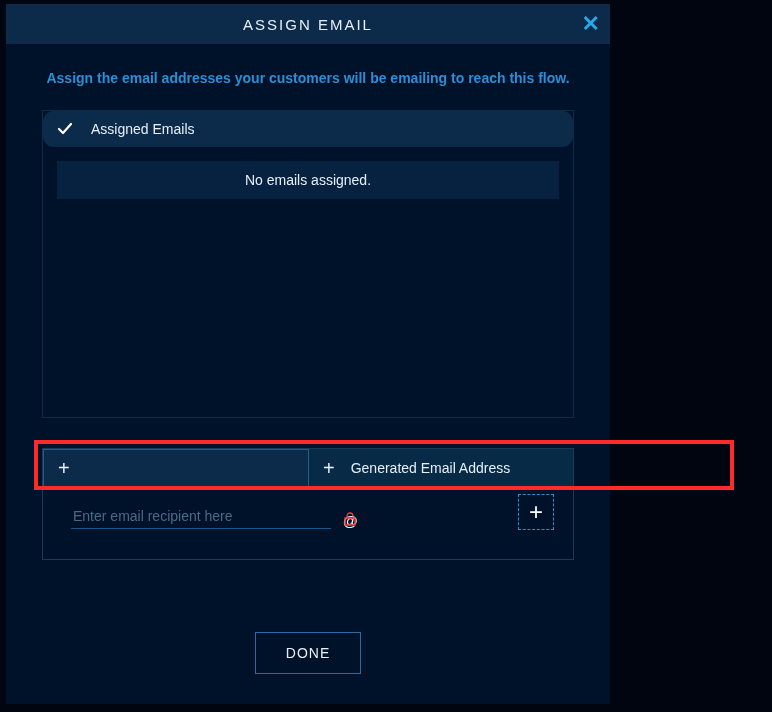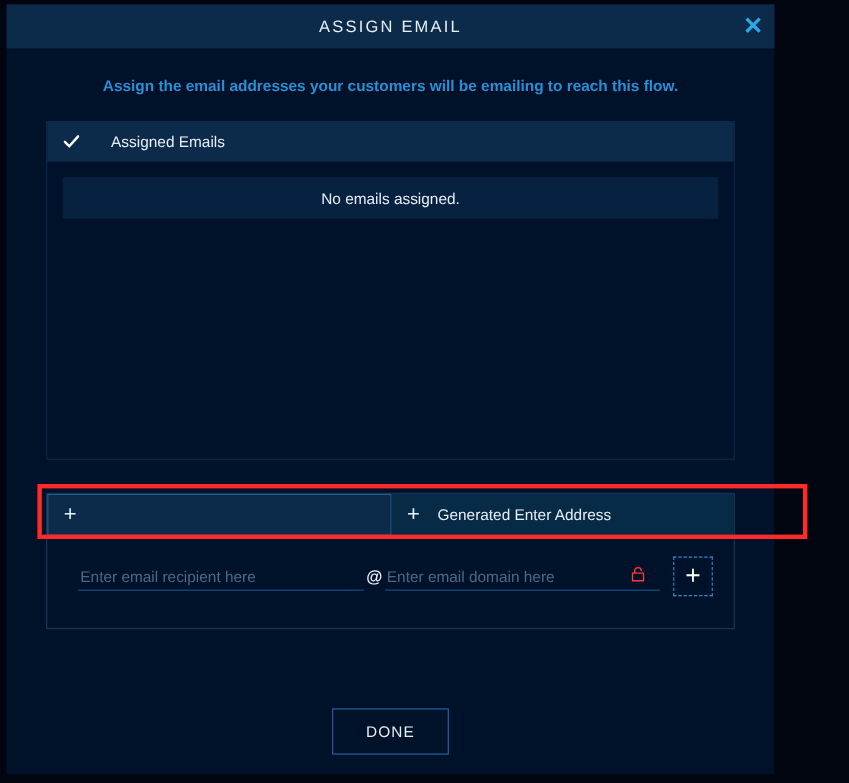--- a/index.html
+++ b/index.html
@@ -9,21 +9,21 @@
     background: #00050f;
     font-family: "Segoe UI", Arial, sans-serif;
     color: #e8eef5;
     overflow: hidden;
     position: relative;
   }
   .dialog {
     position: absolute;
     left: 6px;
     top: 4px;
-    width: 698px;
+    width: 604px;
     height: 700px;
     background: #00112a;
   }
   .titlebar {
     height: 40px;
     background: #0c2b4b;
     display: flex;
     align-items: center;
     justify-content: center;
     position: relative;
@@ -57,22 +57,23 @@
     margin: 24px 36px 0 36px;
     border: 1px solid #0c2b4b;
     background: #001229;
   }
   .assigned-header {
     height: 36px;
     background: #0c2b4b;
     display: flex;
     align-items: center;
     padding-left: 14px;
-    gap: 28px;
-    font-size: 14px;
+    gap: 18px;
+    font-size: 14px;
+    border-radius: 11px;
   }
   .assigned-header .chk svg { display:block; }
   .assigned-body {
     padding: 14px 14px 14px 14px;
     min-height: 270px;
     text-align: right;
   }
   .empty-bar {
     height: 38px;
     background: #062240;
@@ -117,22 +118,23 @@
   .tab:not(.active) {
     background: #072a47;
   }
   .tab .plus {
     font-size: 20px;
     line-height: 1;
     font-weight: 300;
   }
   .inputs-row {
     display: flex;
-    align-items: center;
-    padding: 20px 20px 30px 28px;
+    align-items: flex-end;
+    padding: 8px 20px 30px 28px;
+    gap: 10px;
   }
   .text-input {
     background: transparent;
     border: none;
     border-bottom: 1px solid #16558a;
     color: #e8eef5;
     font-size: 14px;
     padding: 4px 2px;
     outline: none;
     font-family: inherit;
@@ -202,27 +204,26 @@
     </div>
   </div>
 
   <div class="tabs-panel">
     <div class="tabs-row">
       <div class="tab active">
         <span class="plus">+</span>
       </div>
       <div class="tab">
         <span class="plus">+</span>
-        <span>Generated Enter Address</span>
+        <span>Generated Email Address</span>
       </div>
     </div>
     <div class="inputs-row">
       <input class="text-input recipient-input" type="text" placeholder="Enter email recipient here" style="">
       <span class="at-sym">@</span>
-      <input class="text-input domain-input" type="text" placeholder="Enter email domain here" style="">
       <span class="lock-icon">
         <svg width="12" height="14" viewBox="0 0 12 14">
             <path d="M3 6 V4 a3 3 0 0 1 6 0 M1 6 h10 v7 h-10 z" stroke="#ff3a3a" stroke-width="1.3" fill="none"></path>
           </svg>
       </span>
       <div class="add-btn">
         <span>+</span>
       </div>
     </div>
   </div>

